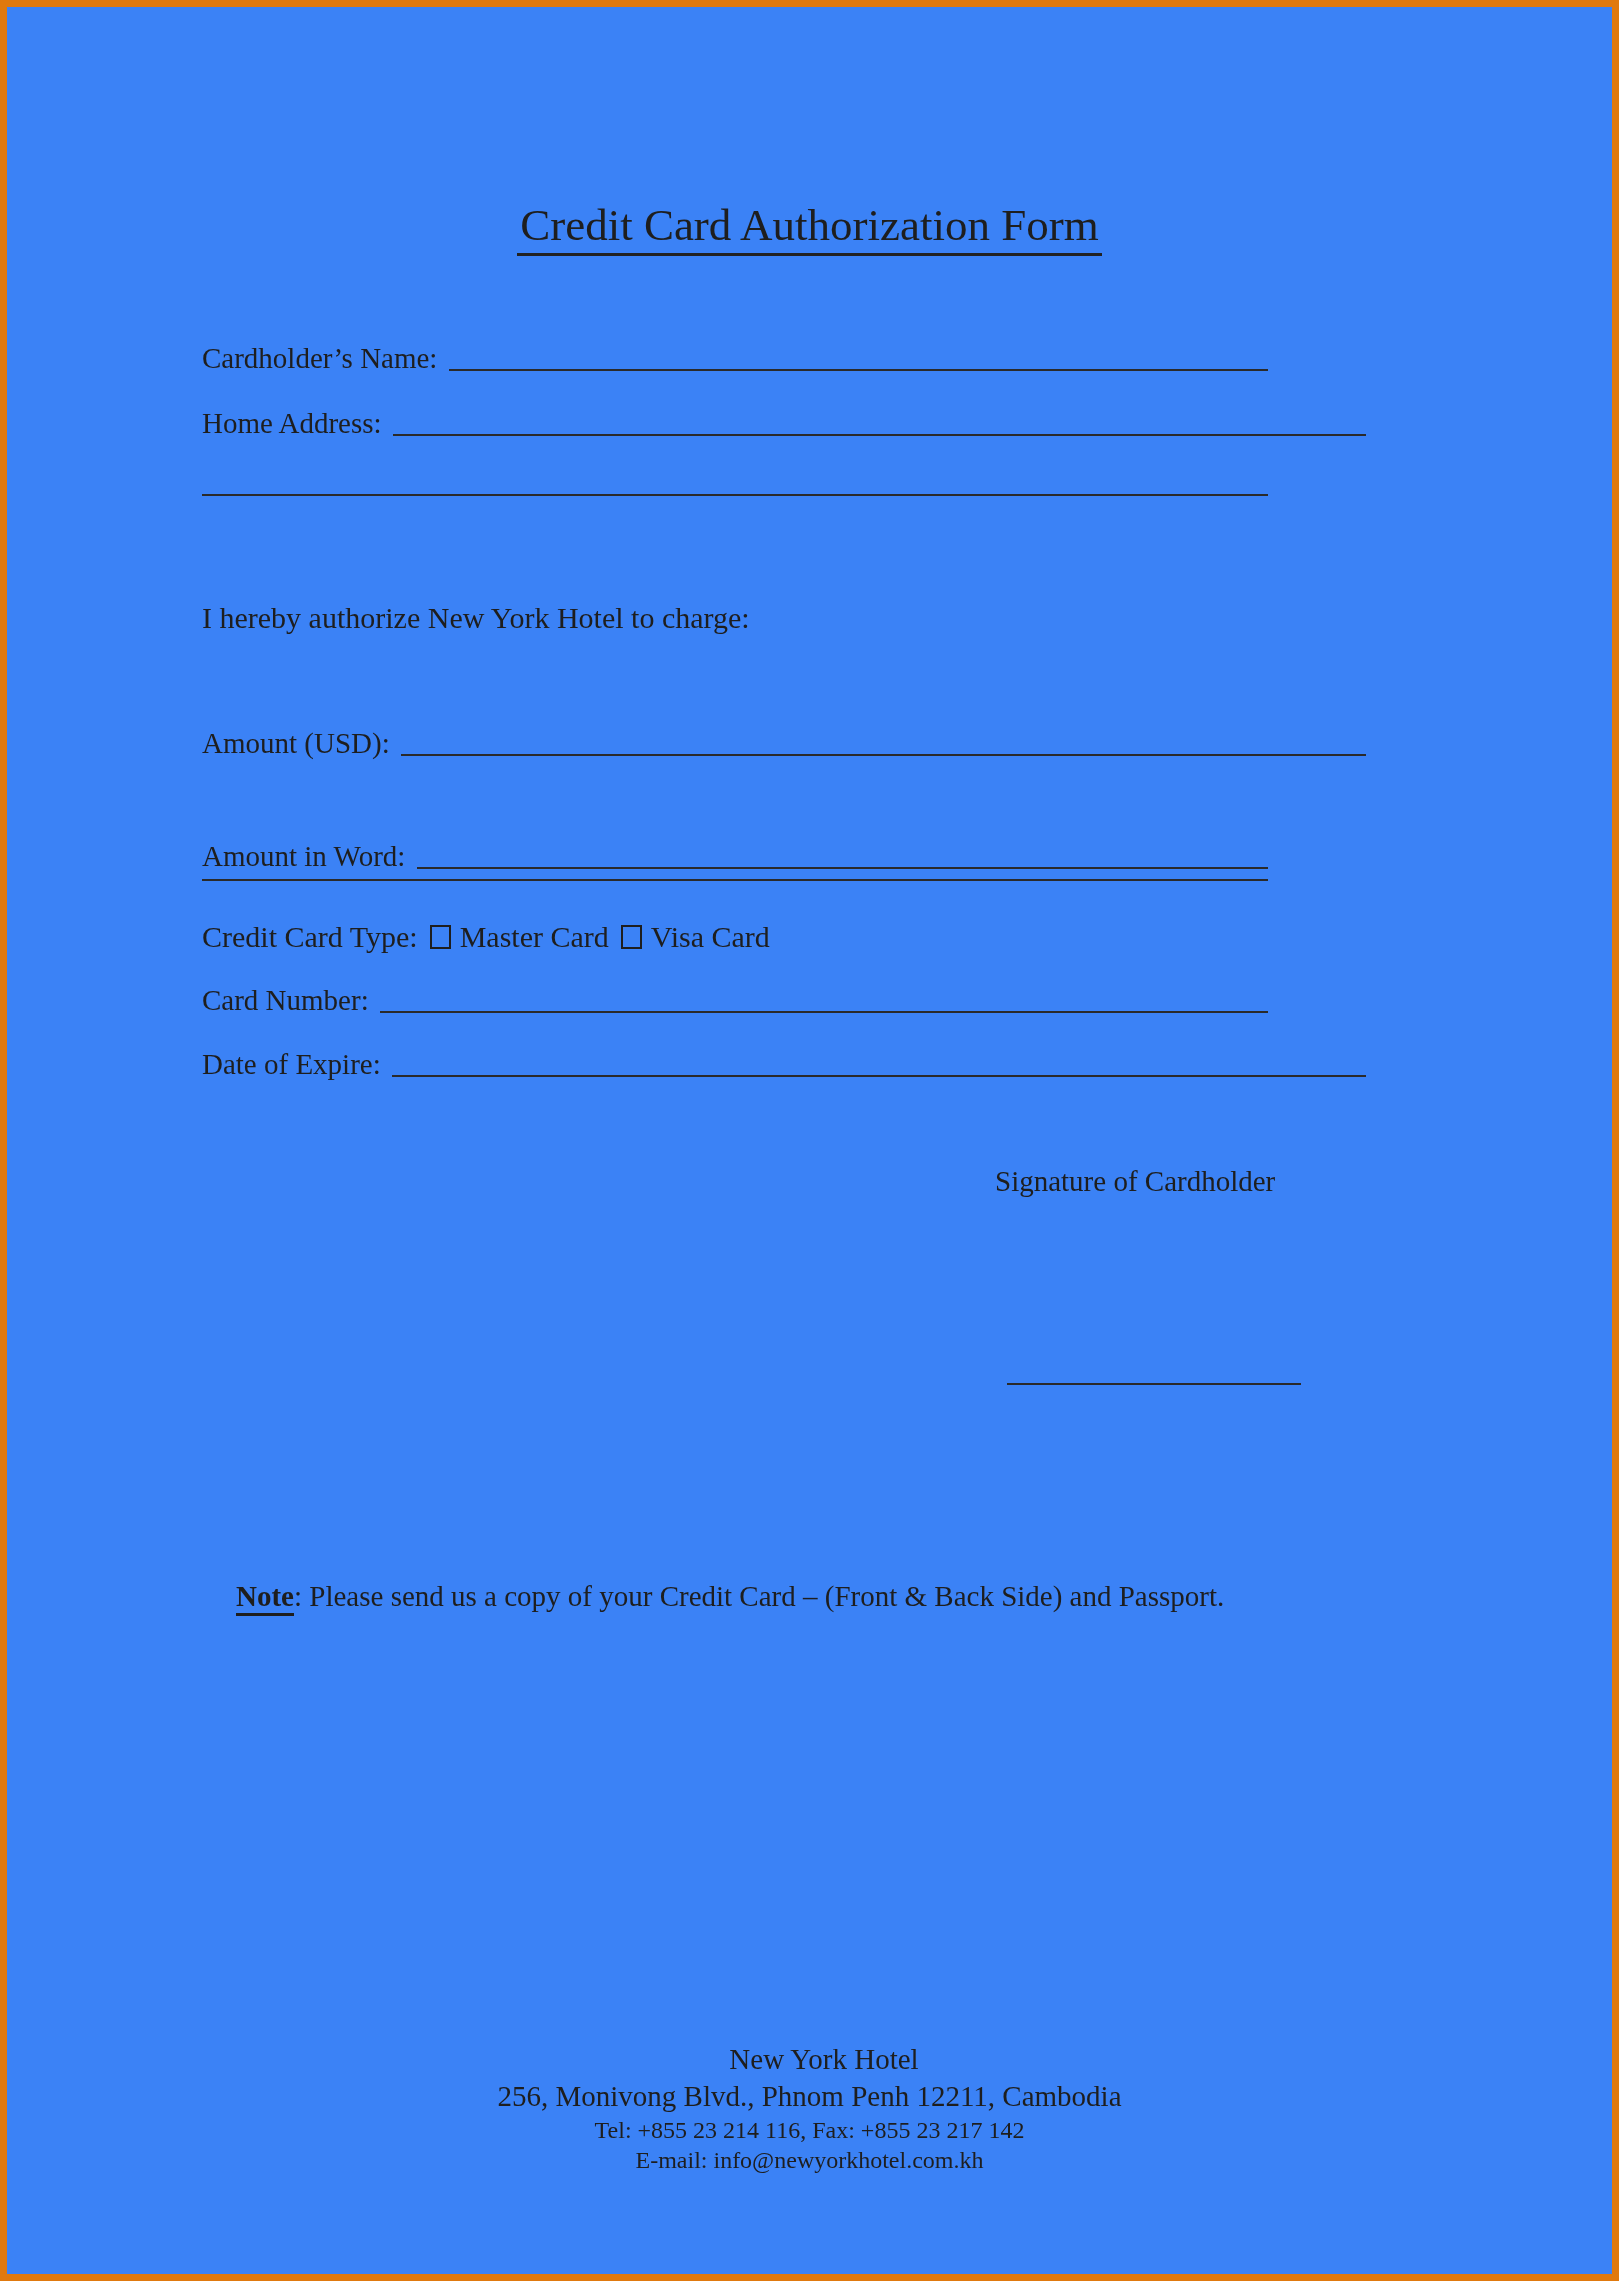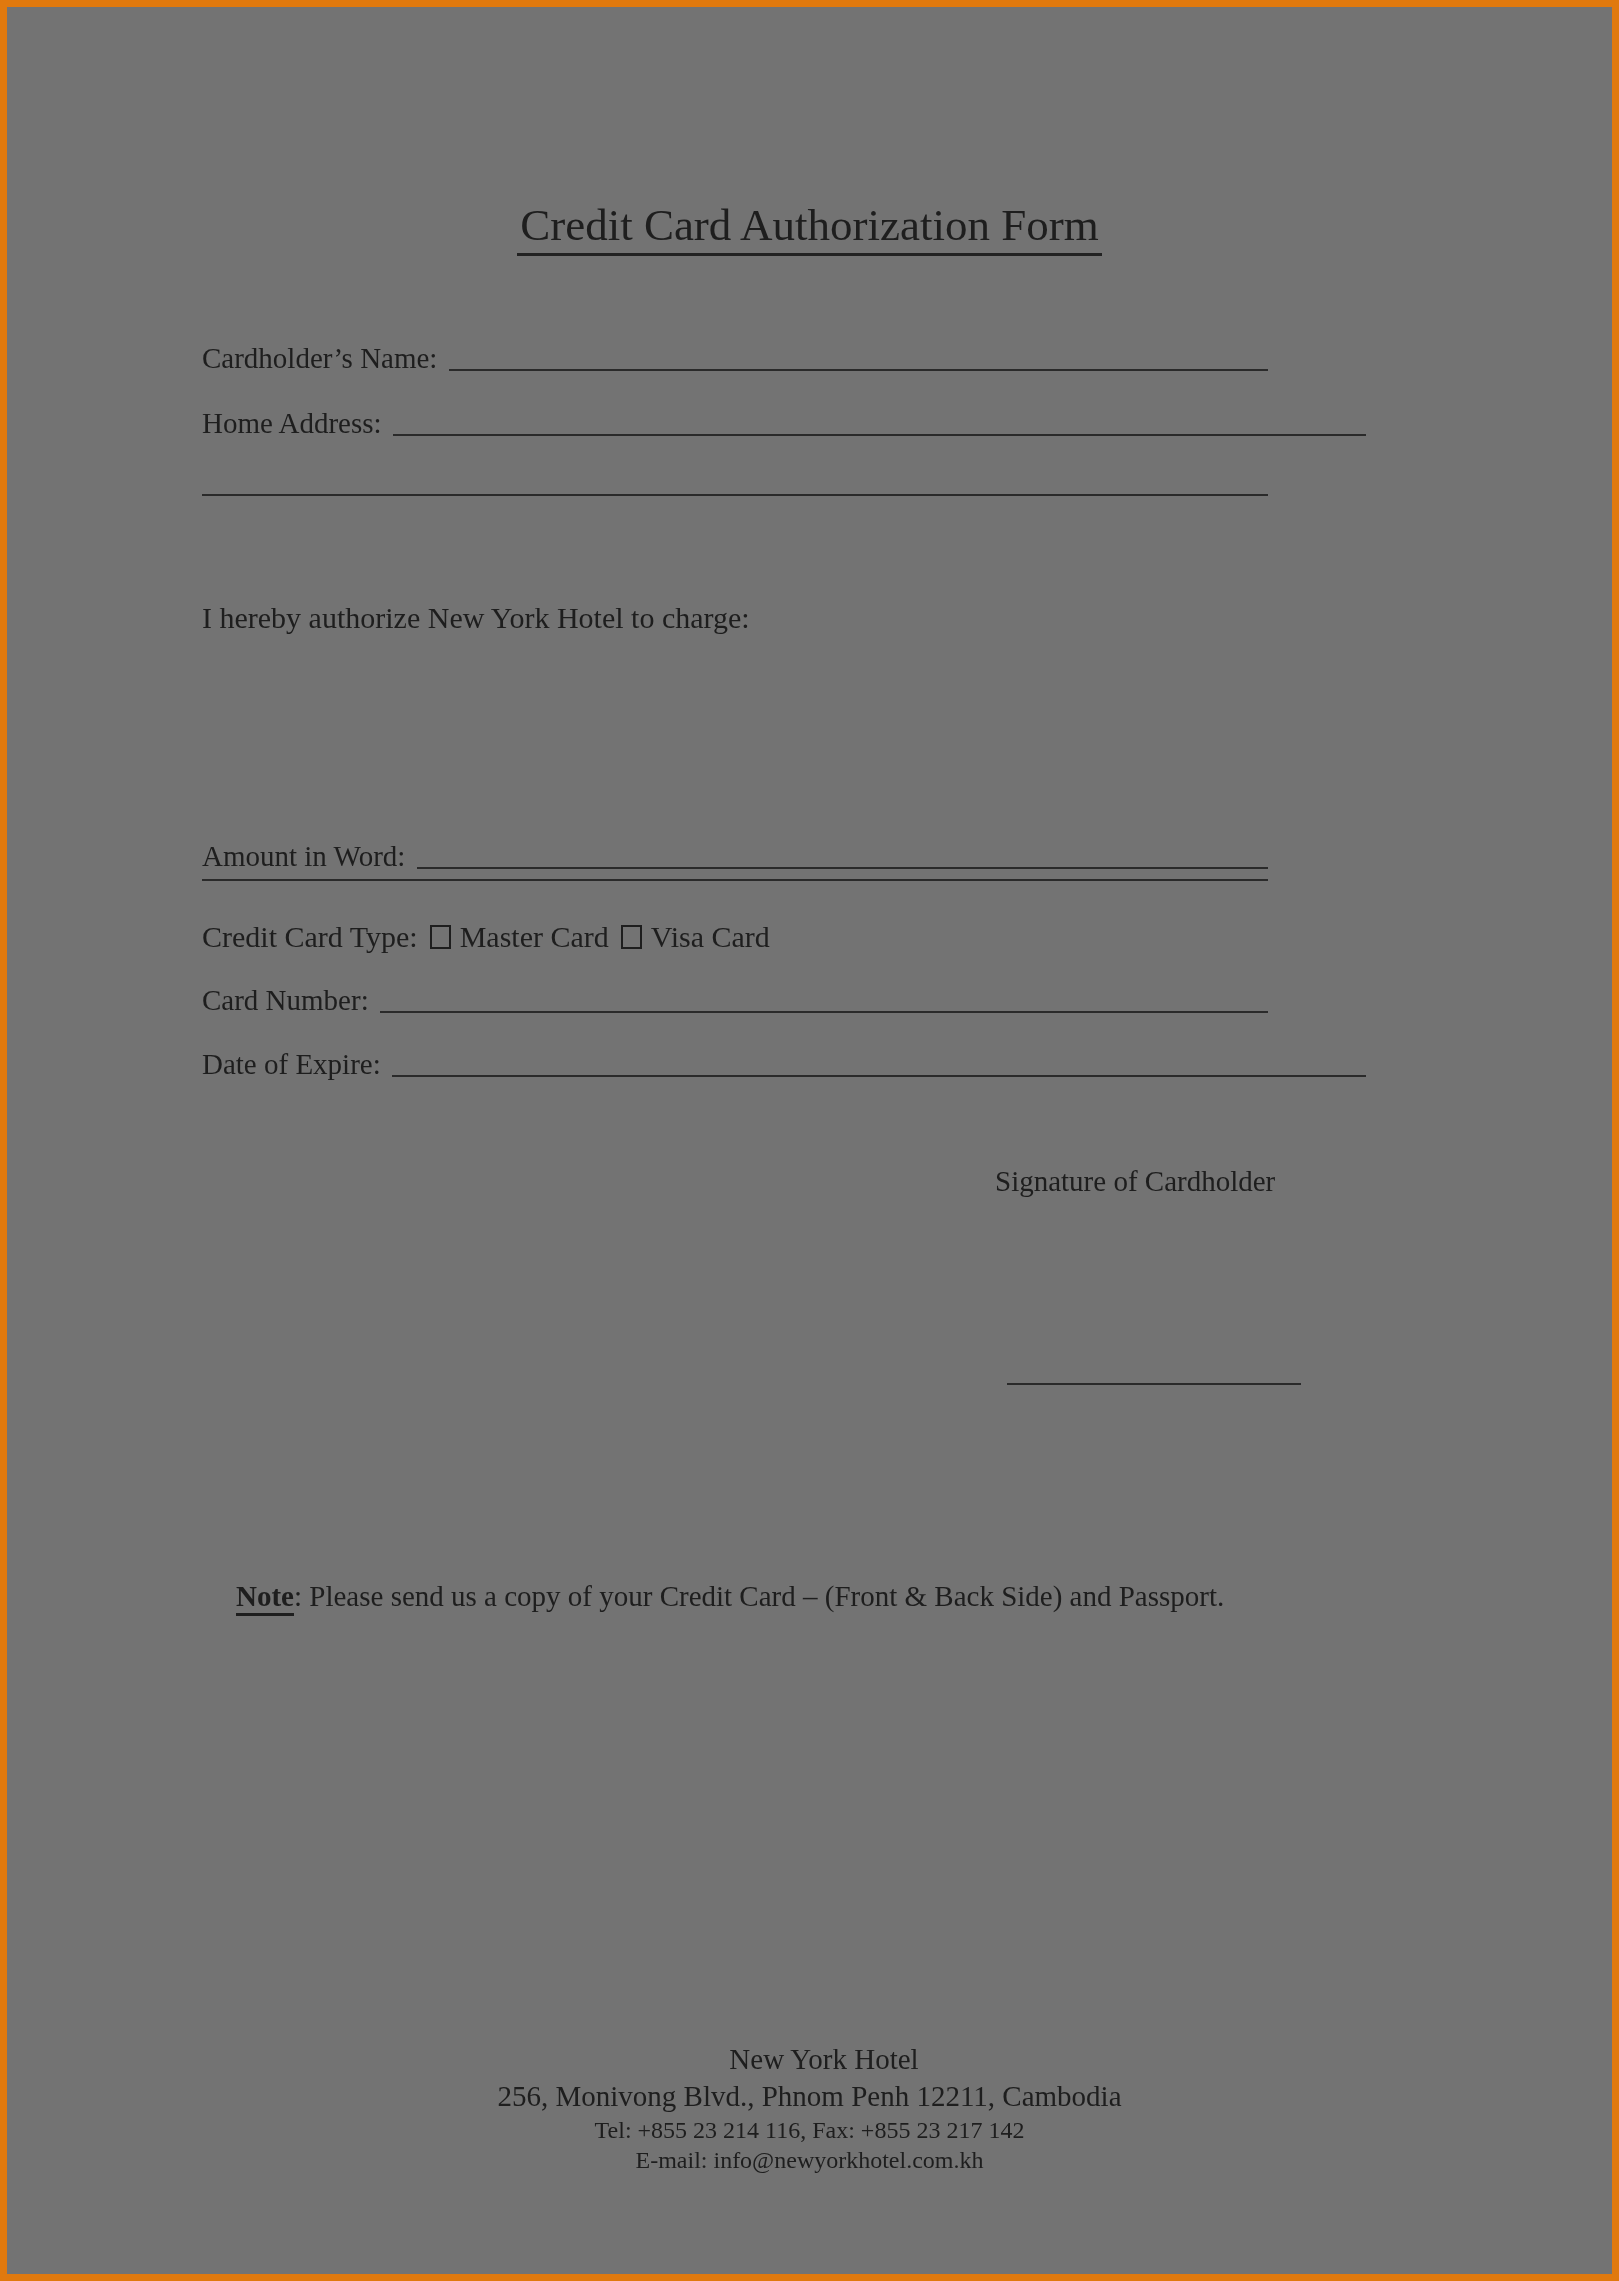--- a/index.html
+++ b/index.html
@@ -1,21 +1,21 @@
 <!DOCTYPE html>
 <html style="font-size:14.3px"><head>
 <meta charset="utf-8">
 <style>
   html, body { margin: 0; padding: 0; background: #888; }
   .frame {
     position: relative;
     width: 1619px;
     height: 2281px;
     box-sizing: border-box;
-    background: #737373;
+    background: #3b82f6;
     border: 7.1px solid #e0790e;
     font-family: "Liberation Serif", "DejaVu Serif", serif;
     color: #1e1e1e;
     overflow: hidden;
   }
   .title-wrap {
     position: absolute;
     top: 193px; left: 0; right: 0;
     text-align: center;
   }
@@ -126,20 +126,24 @@
 
   <div class="row long" style="top:397px;">
     <span class="label">Home Address:</span>
     <span class="wline"></span>
   </div>
 
   <div class="fill-line" style="top:487px; left:195px; width:1066px;"></div>
 
   <div class="statement" style="top:591px;">I hereby authorize New York Hotel to charge:</div>
 
+  <div class="row long" style="top:717px;">
+    <span class="label">Amount (USD):</span>
+    <span class="wline"></span>
+  </div>
 
   <div class="row short" style="top:782px;margin-top:48px;">
     <span class="label">Amount in Word:</span>
     <span class="wline"></span>
   </div>
 
   <div class="fill-line" style="top:872px; left:195px; width:1066px;"></div>
 
   <div class="statement" style="top:910px;">
     <span>Credit Card Type:</span><span class="cb"></span><span>Master Card</span><span class="cb"></span><span>Visa Card</span>

